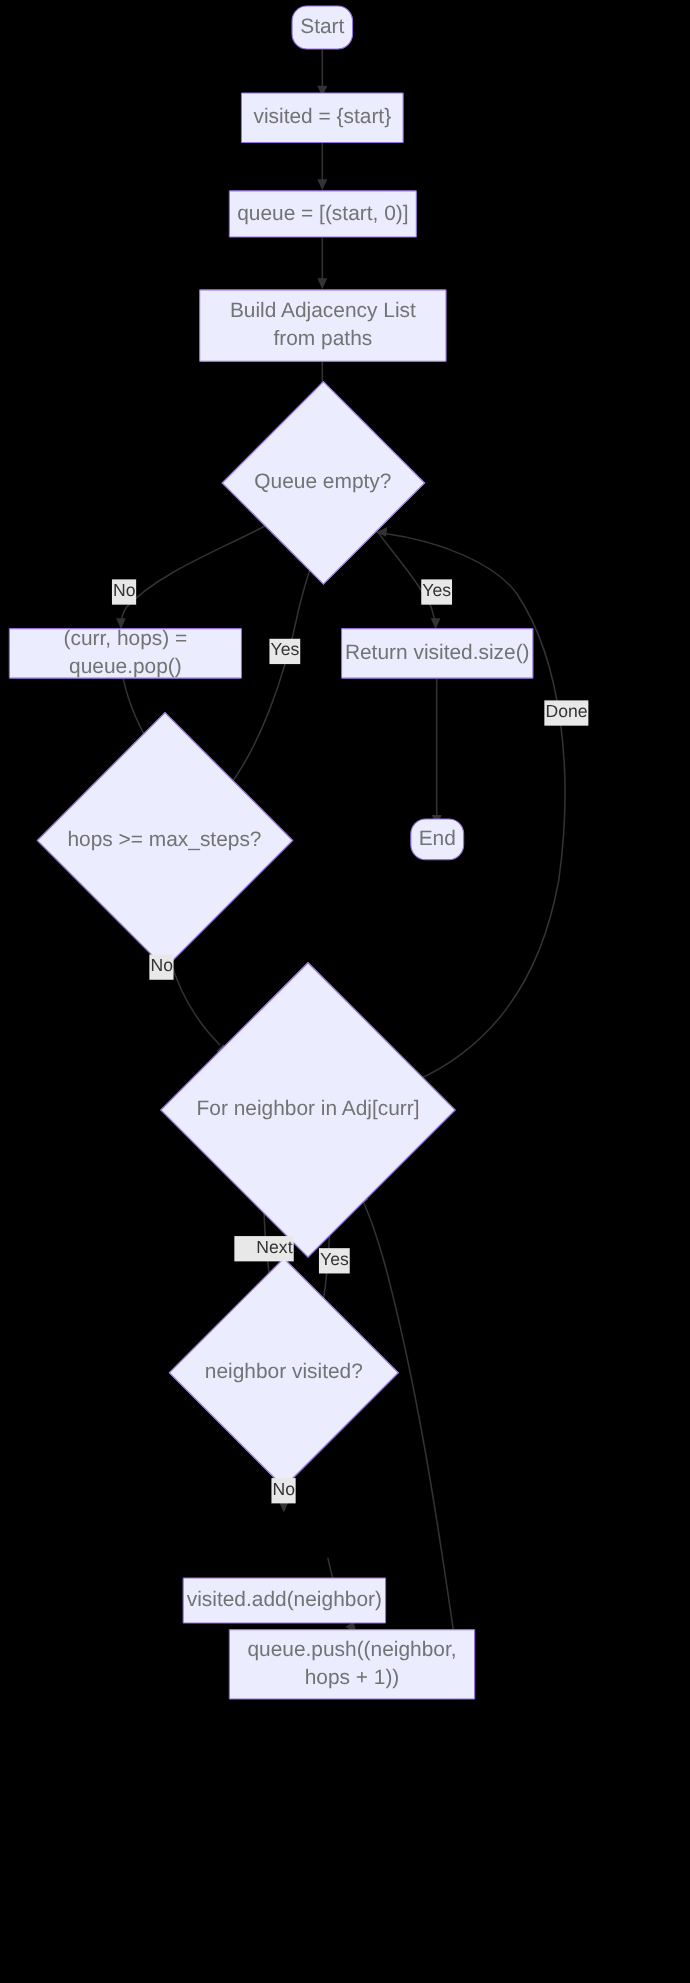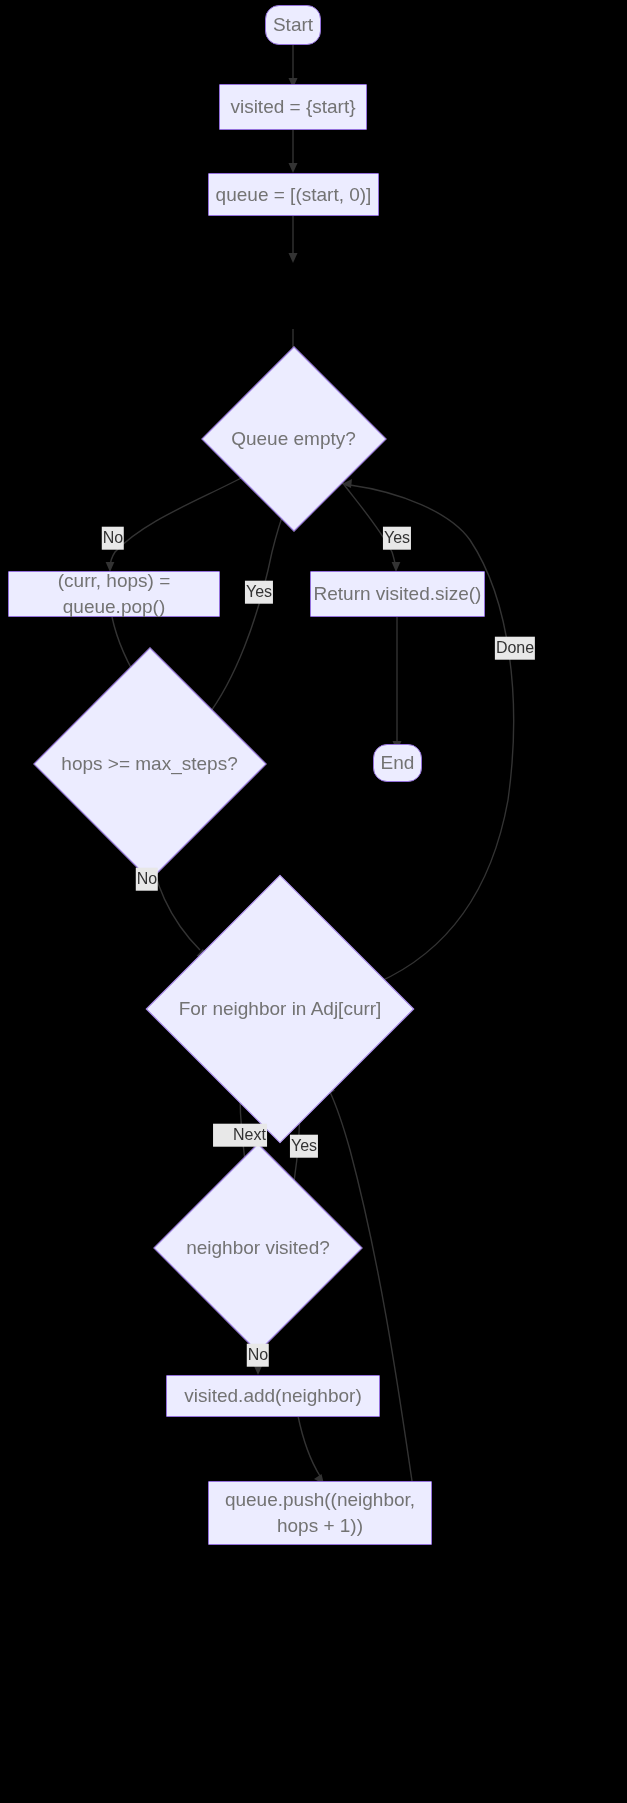--- a/index.html
+++ b/index.html
@@ -209,20 +209,23 @@
     </div>
 
     <div class="node n-process" style="left:219px; top:84px; width:148px; height:46px;">
       <span>visited = {start}</span>
     </div>
 
     <div class="node n-process" style="left:208px; top:173px; width:171px; height:43px;">
       <span>queue = [(start, 0)]</span>
     </div>
 
+    <div class="node n-process" style="left:181px; top:263px; width:225px; height:66px; padding:0 14px;">
+      <span>Build Adjacency List from paths</span>
+    </div>
 
     <div class="node n-decision" style="left:229px; top:374px; width:129px; height:129px;">
       <span class="diamond-face"></span>
       <span class="decision-label">Queue empty?</span>
     </div>
 
     <div class="node n-process" style="left:8px; top:571px; width:212px; height:46px;">
       <span>(curr, hops) = queue.pop()</span>
     </div>
 
@@ -242,21 +245,21 @@
     <div class="node n-decision" style="left:186px; top:915px; width:188px; height:188px;">
       <span class="diamond-face"></span>
       <span class="decision-label">For neighbor in Adj[curr]</span>
     </div>
 
     <div class="node n-decision" style="left:185px; top:1175px; width:146px; height:146px;">
       <span class="diamond-face"></span>
       <span class="decision-label">neighbor visited?</span>
     </div>
 
-    <div class="node n-process" style="left:166px; top:1375px; width:214px; height:42px;">
+    <div class="node n-process" style="left:166px; top:1434px; width:185px; height:42px;">
       <span>visited.add(neighbor)</span>
     </div>
 
     <div class="node n-process" style="left:208px; top:1481px; width:224px; height:64px; flex-direction:column;">
       <span>queue.push((neighbor,</span>
       <span>hops + 1))</span>
     </div>
 
     <div class="edge-label" style="left:113px; top:538px;">No</div>
 

